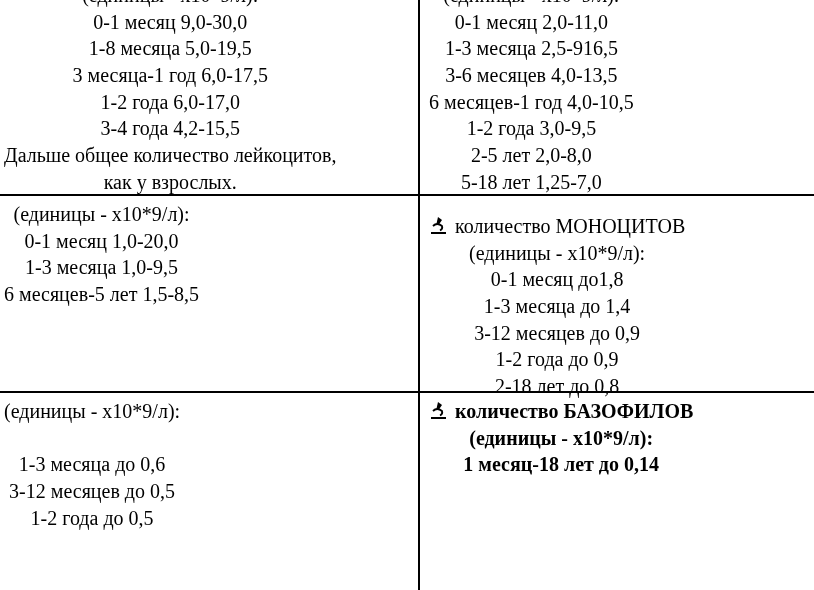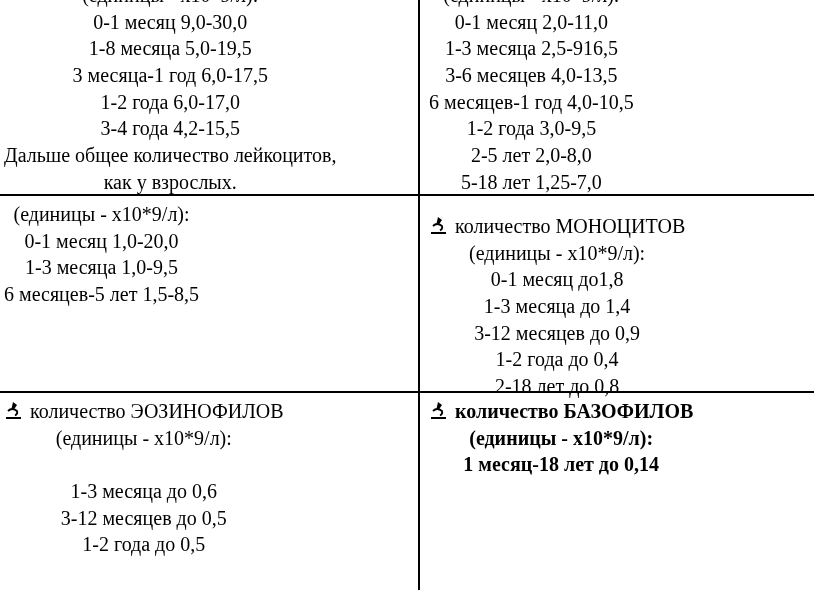--- a/index.html
+++ b/index.html
@@ -59,34 +59,25 @@
           <path d="M9 2 L13 5 L9.5 10 L7.5 8.5 Z" fill="#000"></path>
           <path d="M4 11 Q8 7 13 11 Q14 14 11 15.5" stroke="#000" stroke-width="1.8" fill="none"></path>
           <rect x="2" y="17" width="15" height="2" fill="#000"></rect>
         </svg>
     </span><span>количество МОНОЦИТОВ</span>
   </span>
   <span class="ln">(единицы - х10*9/л):</span>
   <span class="ln">0-1 месяц до1,8</span>
   <span class="ln">1-3 месяца до 1,4</span>
   <span class="ln">3-12 месяцев до 0,9</span>
-  <span class="ln">1-2 года до 0,4</span>
+  <span class="ln">1-2 года до 0,9</span>
   <span class="ln">2-18 лет до 0,8</span>
 </div>
 
 <div class="cell" style="left:4px; top:398px;">
-  <span class="ln">
-    <span class="icon">
-      <svg viewBox="0 0 20 20">
-          <path d="M9 2 L13 5 L9.5 10 L7.5 8.5 Z" fill="#000"></path>
-          <path d="M4 11 Q8 7 13 11 Q14 14 11 15.5" stroke="#000" stroke-width="1.8" fill="none"></path>
-          <rect x="2" y="17" width="15" height="2" fill="#000"></rect>
-        </svg>
-    </span><span>количество ЭОЗИНОФИЛОВ</span>
-  </span>
   <span class="ln">(единицы - х10*9/л):</span>
   <span class="blank"></span>
   <span class="ln">1-3 месяца до 0,6</span>
   <span class="ln">3-12 месяцев до 0,5</span>
   <span class="ln">1-2 года до 0,5</span>
 </div>
 
 <div class="cell" style="left:429px; top:398px;font-weight:bold;">
   <span class="ln">
     <span class="icon">

